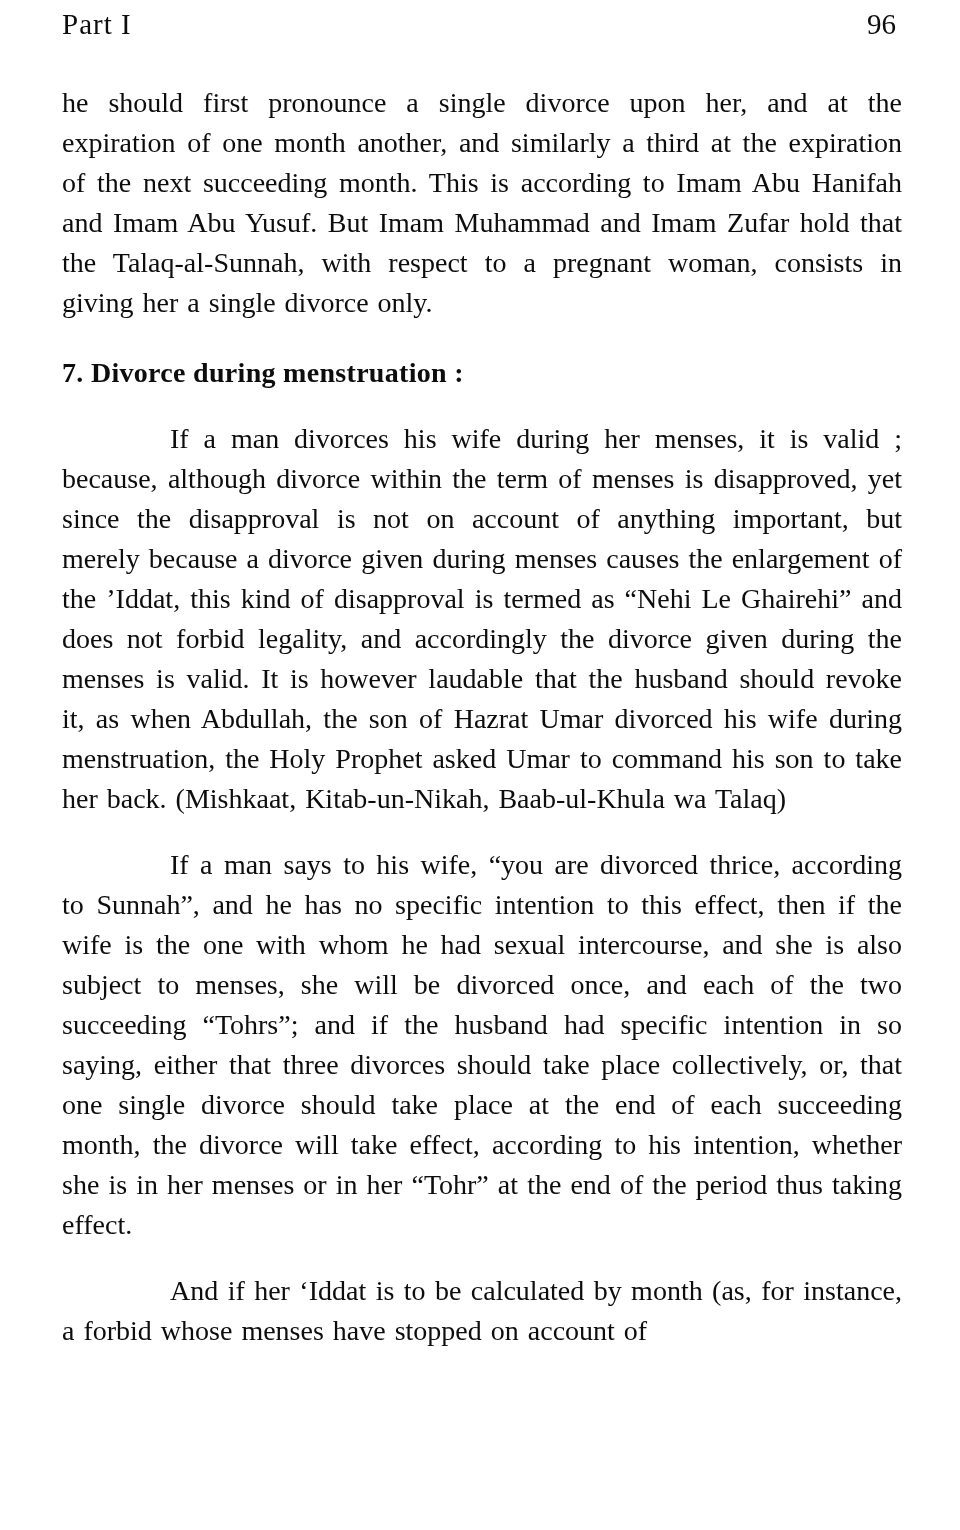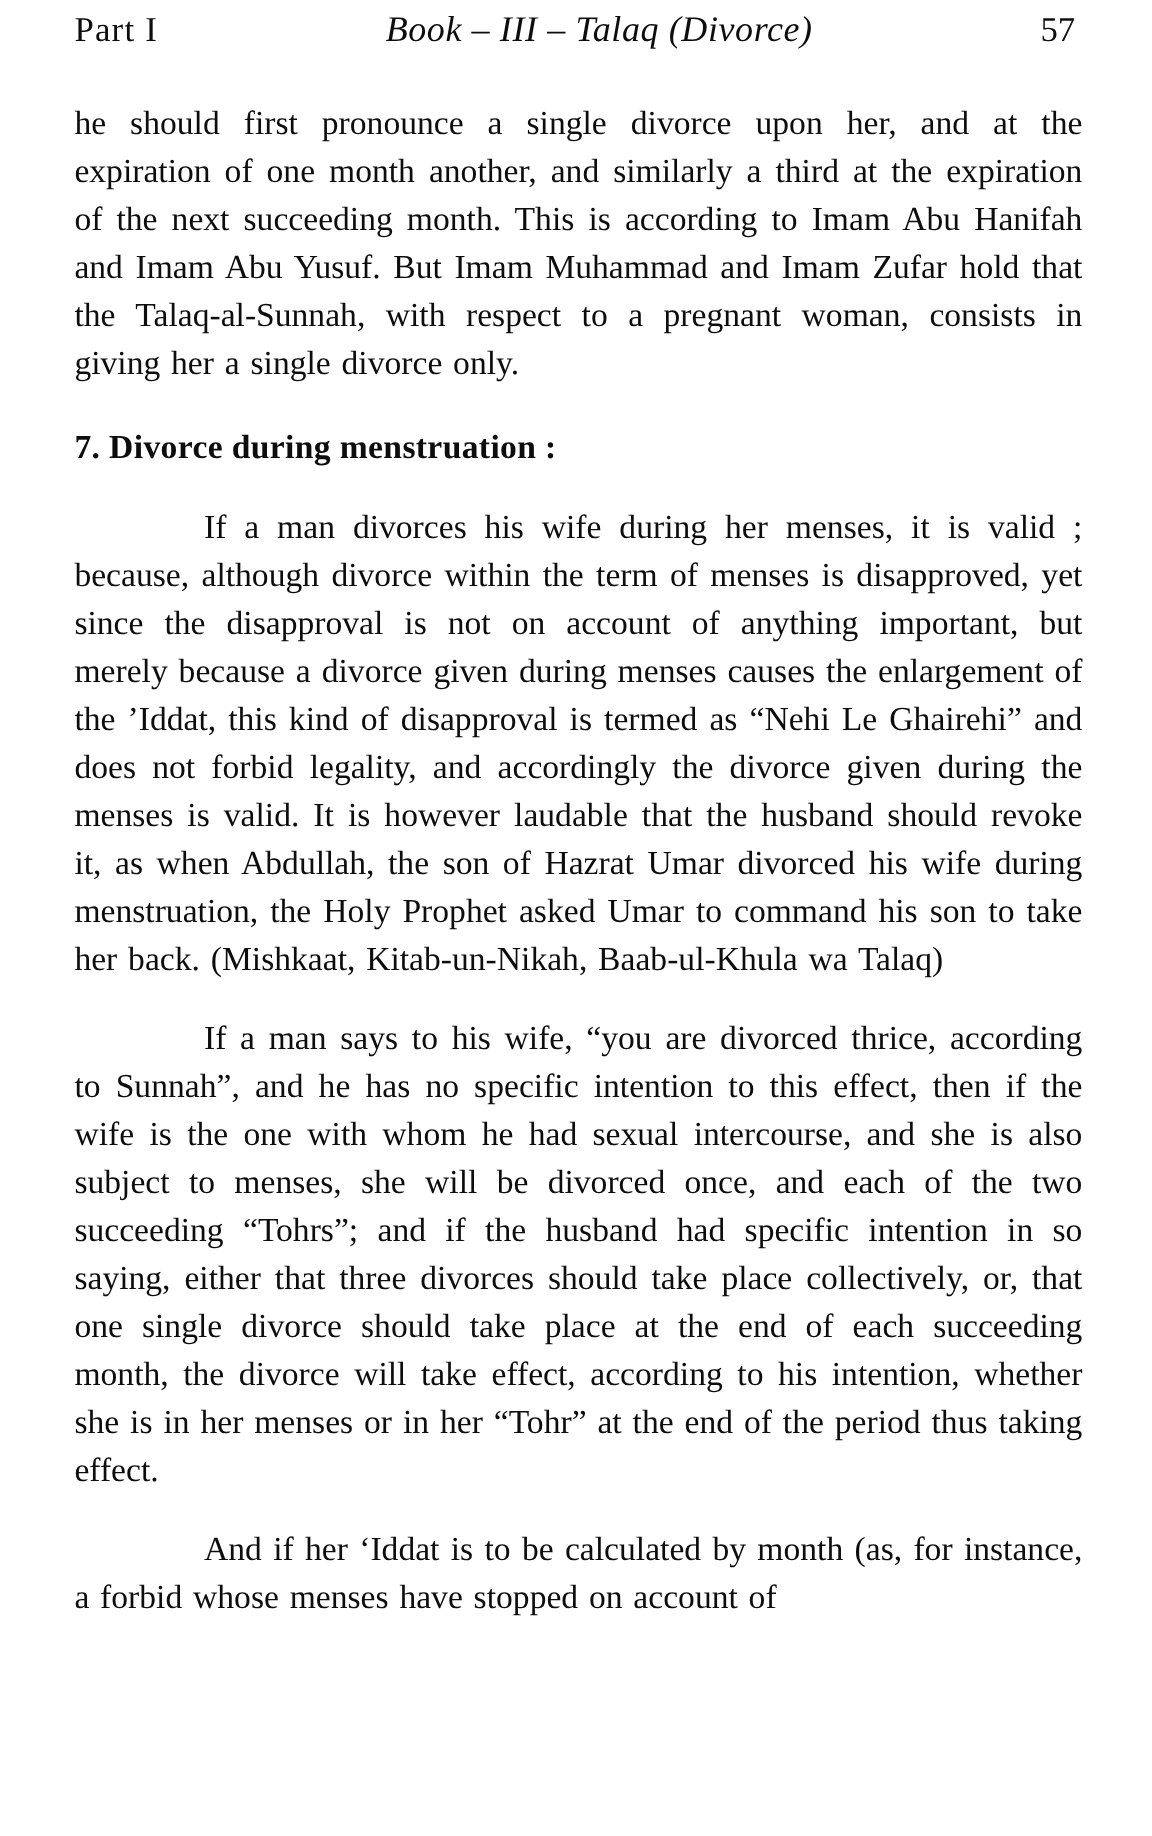--- a/index.html
+++ b/index.html
@@ -60,22 +60,21 @@
   .italic {
   }
 </style>
 </head>
 <body>
 
 <div class="page">
 
   <div class="page-header">
     <span class="part">Part  I</span>
-    <span class="book-title">Book – III – Talaq (Divorce)</span>
-    <span class="page-num">57</span>
+    <span class="page-num">96</span>
   </div>
 
   <p class="body-para">he should first pronounce a single divorce upon her, and at the expiration of one month another, and similarly a third at the expiration of the next succeeding month. This is according to Imam Abu Hanifah and Imam Abu Yusuf. But Imam Muhammad and Imam Zufar hold that the Talaq-al-Sunnah, with respect to a pregnant woman, consists in giving her a single divorce only.</p>
 
   <h2 class="section-heading">7.  Divorce during menstruation :</h2>
 
   <p class="body-para indented"><span>If a man divorces his wife during her menses, it is valid ; because, although divorce within the term of menses is disapproved, yet since the disapproval is not on account of anything important, but merely because a divorce given during menses causes the enlargement of the ’Iddat, this kind of disapproval is termed as “Nehi Le Ghairehi” and does not forbid legality, and accordingly the divorce given during the menses is valid. It is however laudable that the husband should revoke it, as when Abdullah, the son of Hazrat Umar divorced his wife during menstruation, the Holy Prophet asked Umar to command his son to take her back. </span><span class="italic">(Mishkaat, Kitab-un-Nikah, Baab-ul-Khula wa Talaq)</span></p>
 
 
   <p class="body-para indented">If a man says to his wife, “you are divorced thrice, according to Sunnah”, and he has no specific intention to this effect, then if the wife is the one with whom he had sexual intercourse, and she is also subject to menses, she will be divorced once, and each of the two succeeding “Tohrs”; and if the husband had specific intention in so saying, either that three divorces should take place collectively, or, that one single divorce should take place at the end of each succeeding month, the divorce will take effect, according to his intention, whether she is in her menses or in her “Tohr” at the end of the period thus taking effect.</p>

